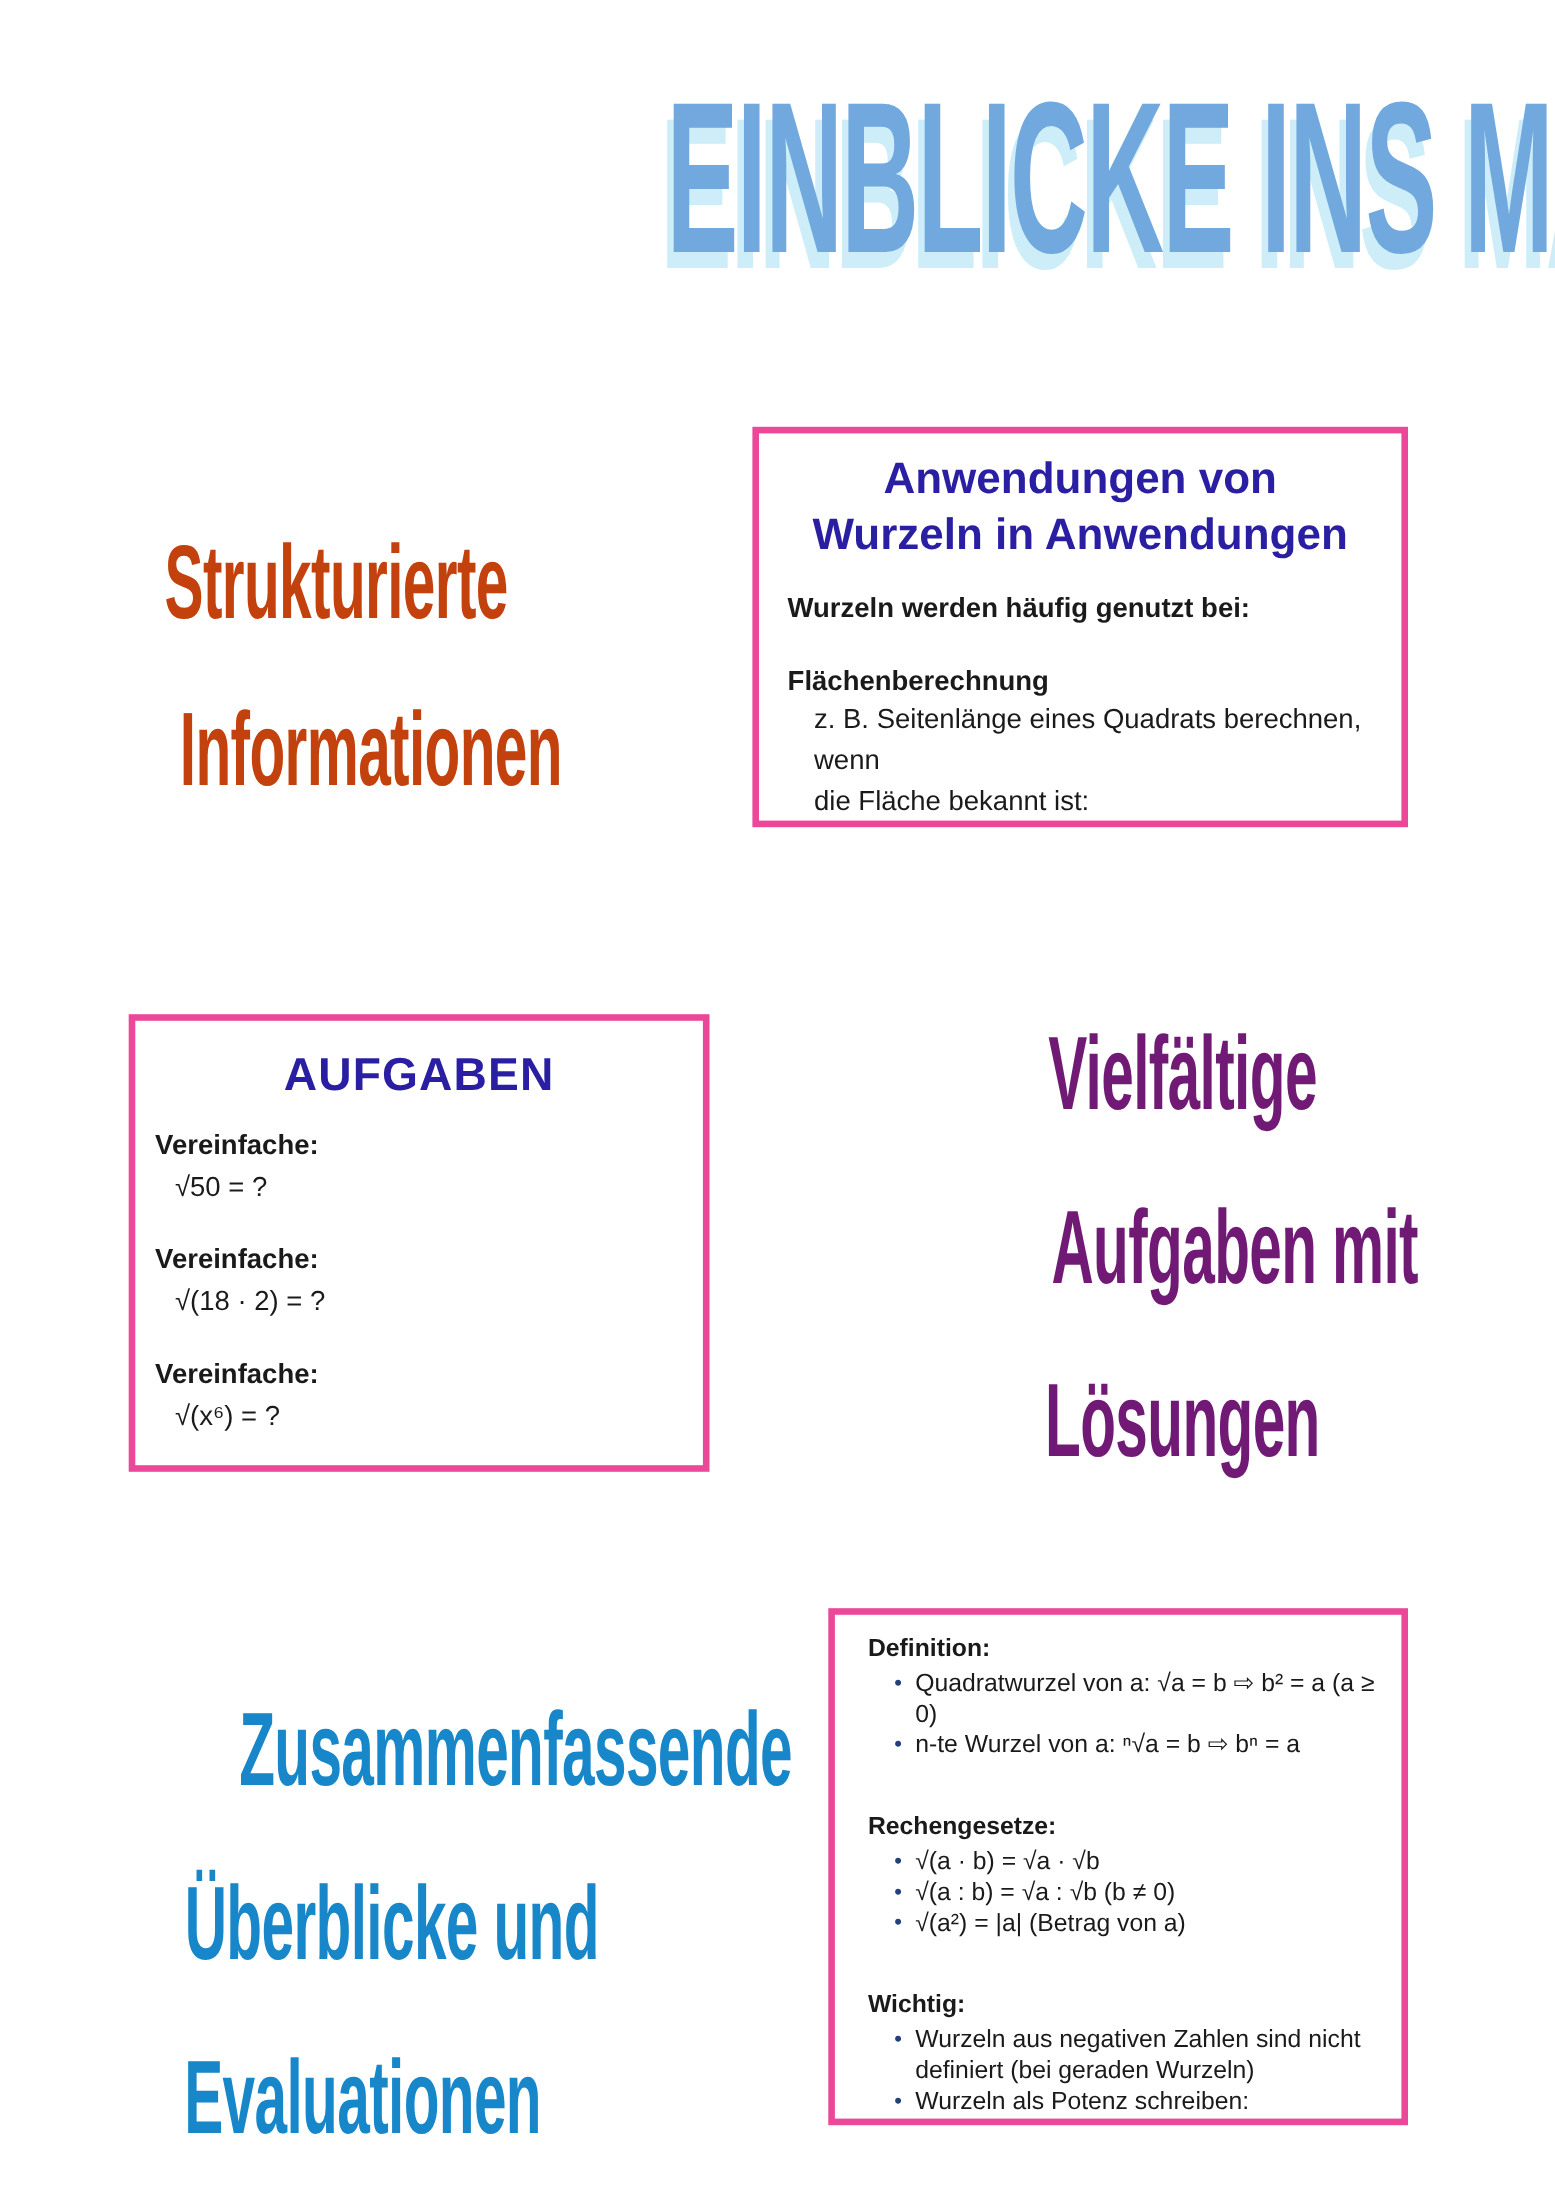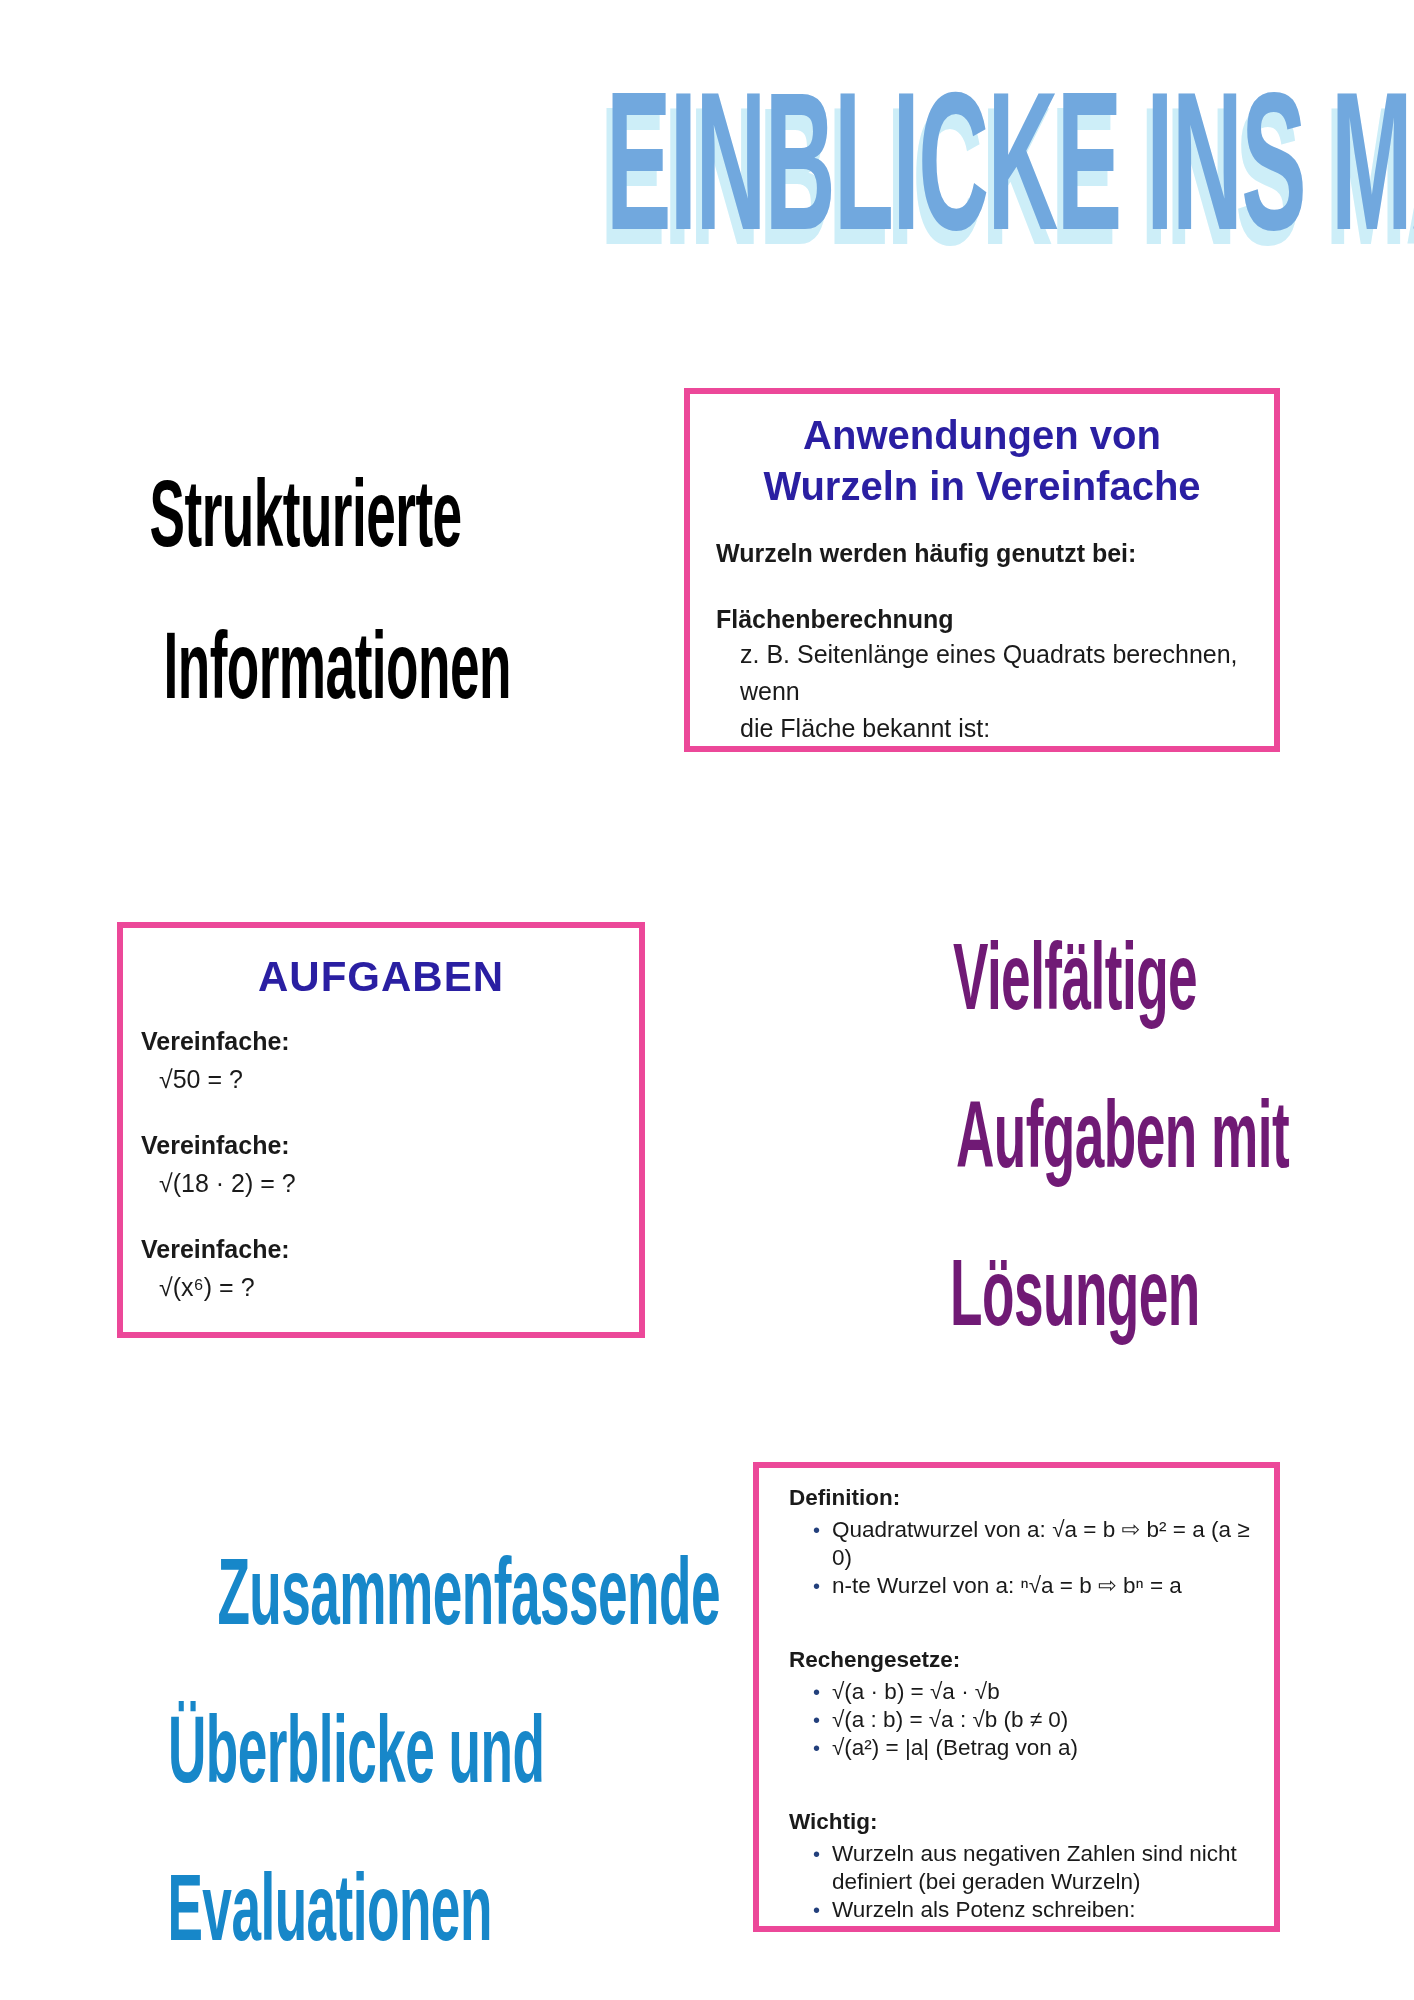--- a/index.html
+++ b/index.html
@@ -45,21 +45,21 @@
     font-weight: 700;
   }
   .hl-line { white-space: nowrap; }
   .hl-line .cond {
     display: inline-block;
     font-size: 95px;
     letter-spacing: -1px;
     transform: scaleX(0.56);
     transform-origin: 50% 50%;
   }
-  .hl-top-left    { left: 27px;  top: 451px;  width: 500px; color: #000000; }
+  .hl-top-left    { left: 27px;  top: 468px;  width: 500px; color: #c2410c; }
   .hl-top-left .hl-line    { line-height: 124px; }
   .hl-right       { left: 825px; top: 911px;  width: 500px; color: #701a75; }
   .hl-right .hl-line       { line-height: 131px; }
   .hl-bottom-left { left: 20px;  top: 1526px; width: 620px; color: #1787c9; }
   .hl-bottom-left .hl-line { line-height: 131px; }
 
   
   .box {
     position: absolute;
     background: #ffffff;
@@ -116,21 +116,21 @@
   </div>
 
   <section class="headline hl-top-left">
     <div class="hl-line"><span class="cond">Strukturierte</span></div>
     <div class="hl-line"><span class="cond">Informationen</span></div>
   </section>
 
   <section class="box box-anwendungen">
     <h2 class="box-title">
       <div>Anwendungen von</div>
-      <div>Wurzeln in Vereinfache</div>
+      <div>Wurzeln in Anwendungen</div>
     </h2>
     <p class="intro">Wurzeln werden häufig genutzt bei:</p>
     <p class="subhead">Flächenberechnung</p>
     <div class="example">
       <div>z. B. Seitenlänge eines Quadrats berechnen, wenn</div>
       <div>die Fläche bekannt ist:</div>
       <div>Seitenlänge = √Fläche</div>
     </div>
   </section>
 

